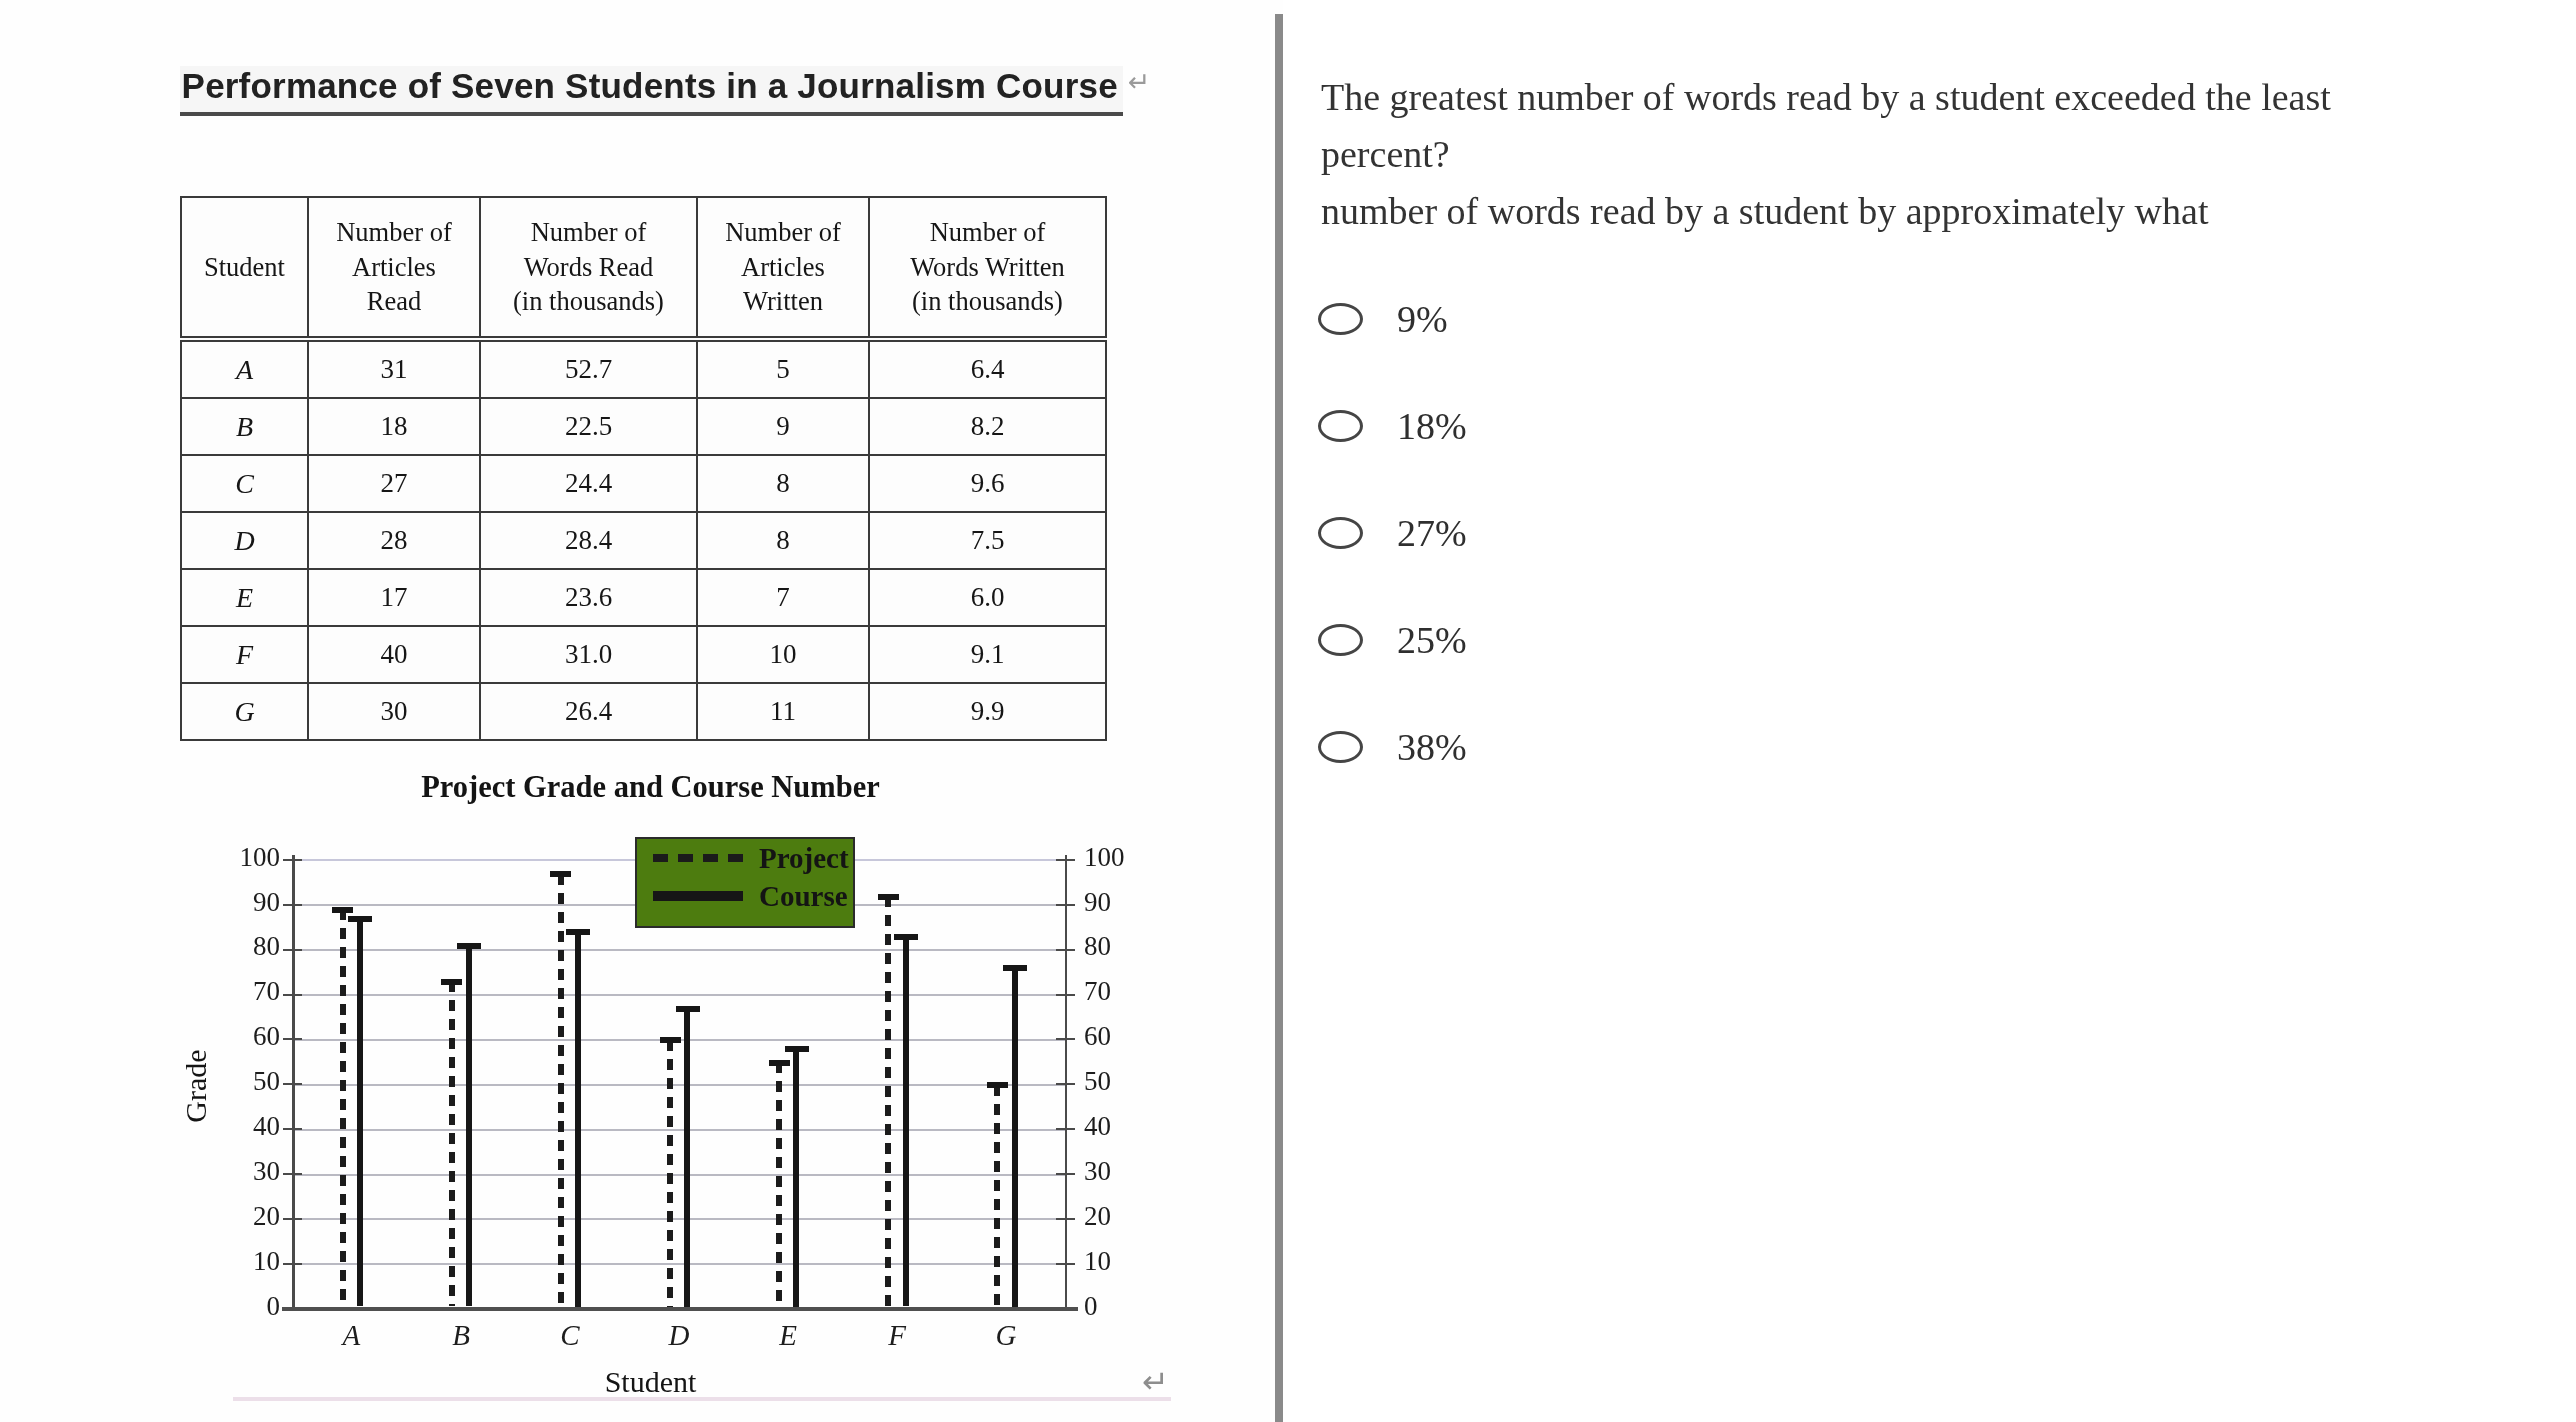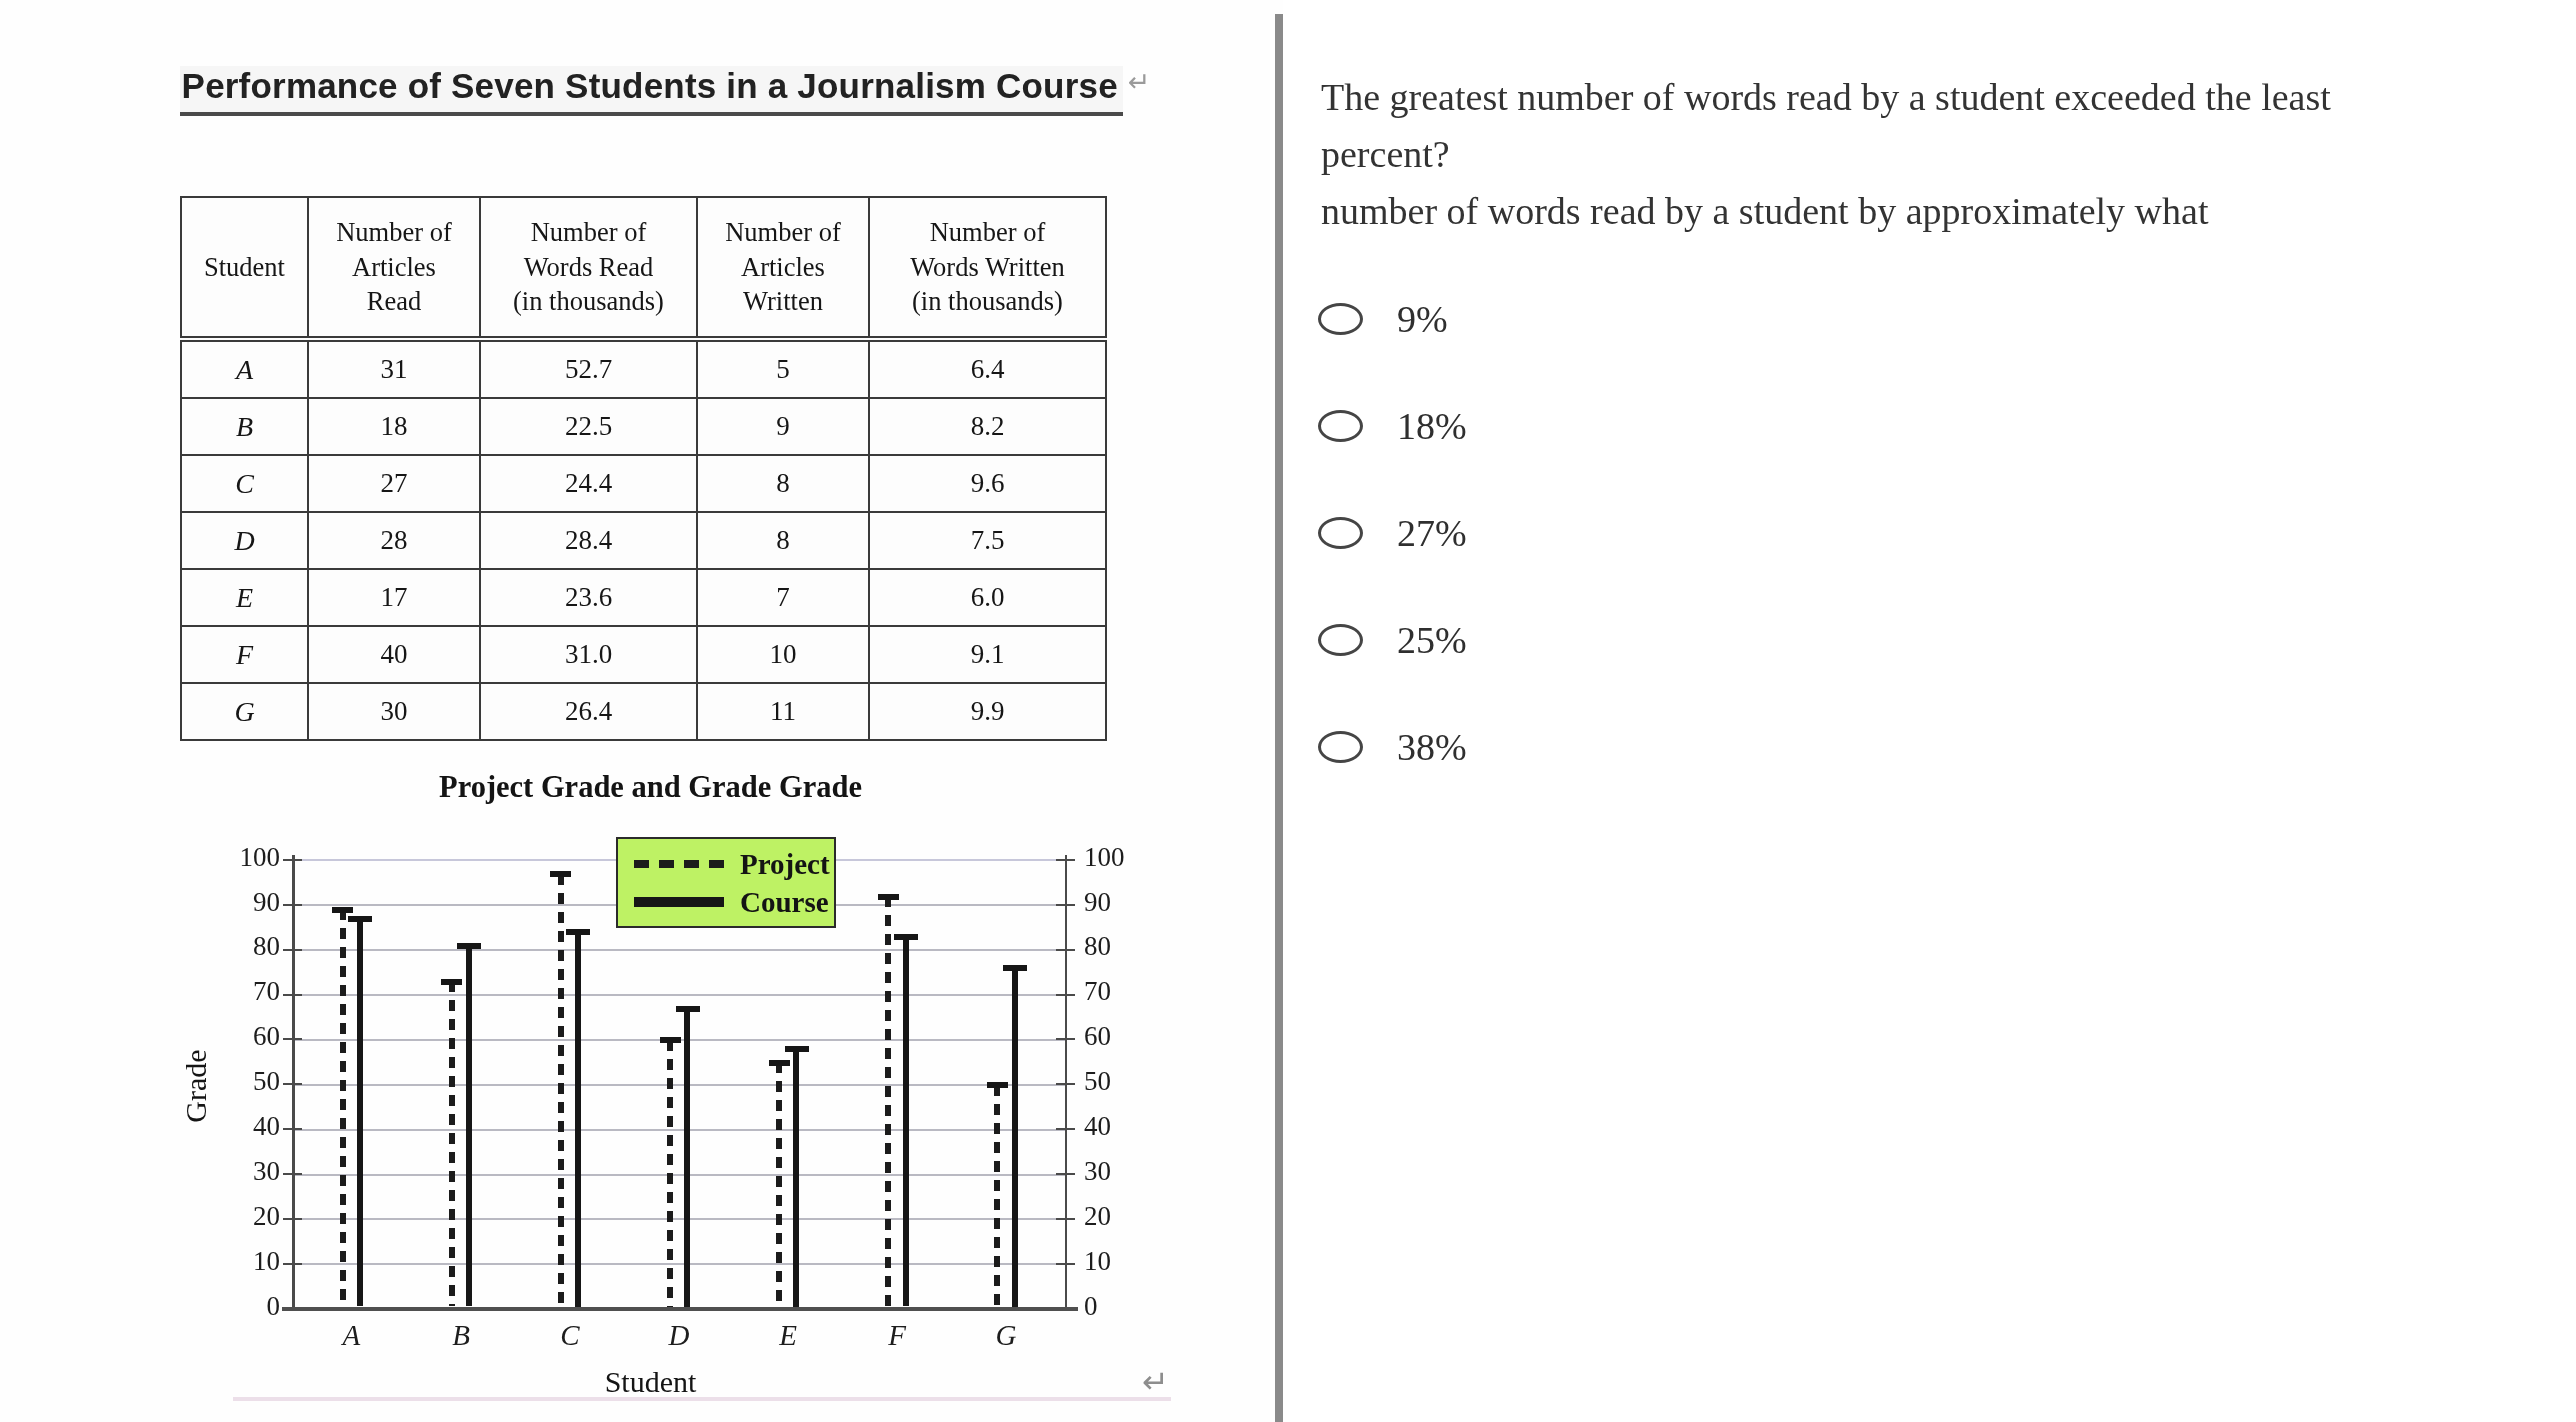--- a/index.html
+++ b/index.html
@@ -47,22 +47,22 @@
   .axis-x{position:absolute;left:-11.2px;top:447px;width:796px;height:4px;background:#4f4f4f;z-index:3;}
   .tick{position:absolute;width:19px;height:2.4px;background:#4a4a4a;z-index:3;}
   .ytick-label{position:absolute;font-size:27px;color:#1d1d1d;width:72px;z-index:3;}
   .ytick-label.left{text-align:right;}
   .xtick-label{position:absolute;width:80px;text-align:center;font-size:29px;font-style:italic;color:#1d1d1d;top:459px;}
   .stick{position:absolute;z-index:2;}
   .stick.dashed{width:5.6px;background:repeating-linear-gradient(180deg,#1b1b1b 0 11.2px,rgba(0,0,0,0) 11.2px 19px);}
   .stick.solid{width:6.4px;background:#161616;}
   .cap{position:absolute;height:5.6px;background:#161616;z-index:2;}
   .legend{
-    position:absolute;left:323px;top:-23px;width:220px;height:91px;
-    border:2.8px solid #2b2b2b;background:#bef264;z-index:5;box-sizing:border-box;padding-top:6px;
+    position:absolute;left:342px;top:-23px;width:220px;height:91px;
+    border:2.8px solid #2b2b2b;background:#4d7c0f;z-index:5;box-sizing:border-box;padding-top:0;
   }
   .legend-row{display:flex;align-items:center;gap:16px;height:38px;padding-left:16px;}
   .legend-sample{width:90px;flex:0 0 90px;}
   .legend-sample.dashed{height:7.2px;background:repeating-linear-gradient(90deg,#1b1b1b 0 15.2px,rgba(0,0,0,0) 15.2px 25px);}
   .legend-sample.solid{height:9.6px;background:#161616;}
   .legend-text{font-size:29px;font-weight:600;color:#141414;}
   .axis-title-x{position:absolute;left:80px;top:597px;width:773px;text-align:center;font-size:30px;color:#141414;}
   .axis-title-y{
     position:absolute;left:-52px;top:301px;width:128px;height:34px;text-align:center;
     font-size:30px;color:#141414;transform:rotate(-90deg);
@@ -165,21 +165,21 @@
         <td class="student">G</td>
         <td>30</td>
         <td>26.4</td>
         <td>11</td>
         <td>9.9</td>
       </tr>
     </tbody>
   </table>
 
   <div class="chart">
-    <div class="chart-title">Project Grade and Grade Grade</div>
+    <div class="chart-title">Project Grade and Course Number</div>
     <div class="plot" id="plot">
       <div class="legend">
         <div class="legend-row">
           <span class="legend-sample dashed"></span>
           <span class="legend-text">Project</span>
         </div>
         <div class="legend-row">
           <span class="legend-sample solid"></span>
           <span class="legend-text">Course</span>
         </div>

